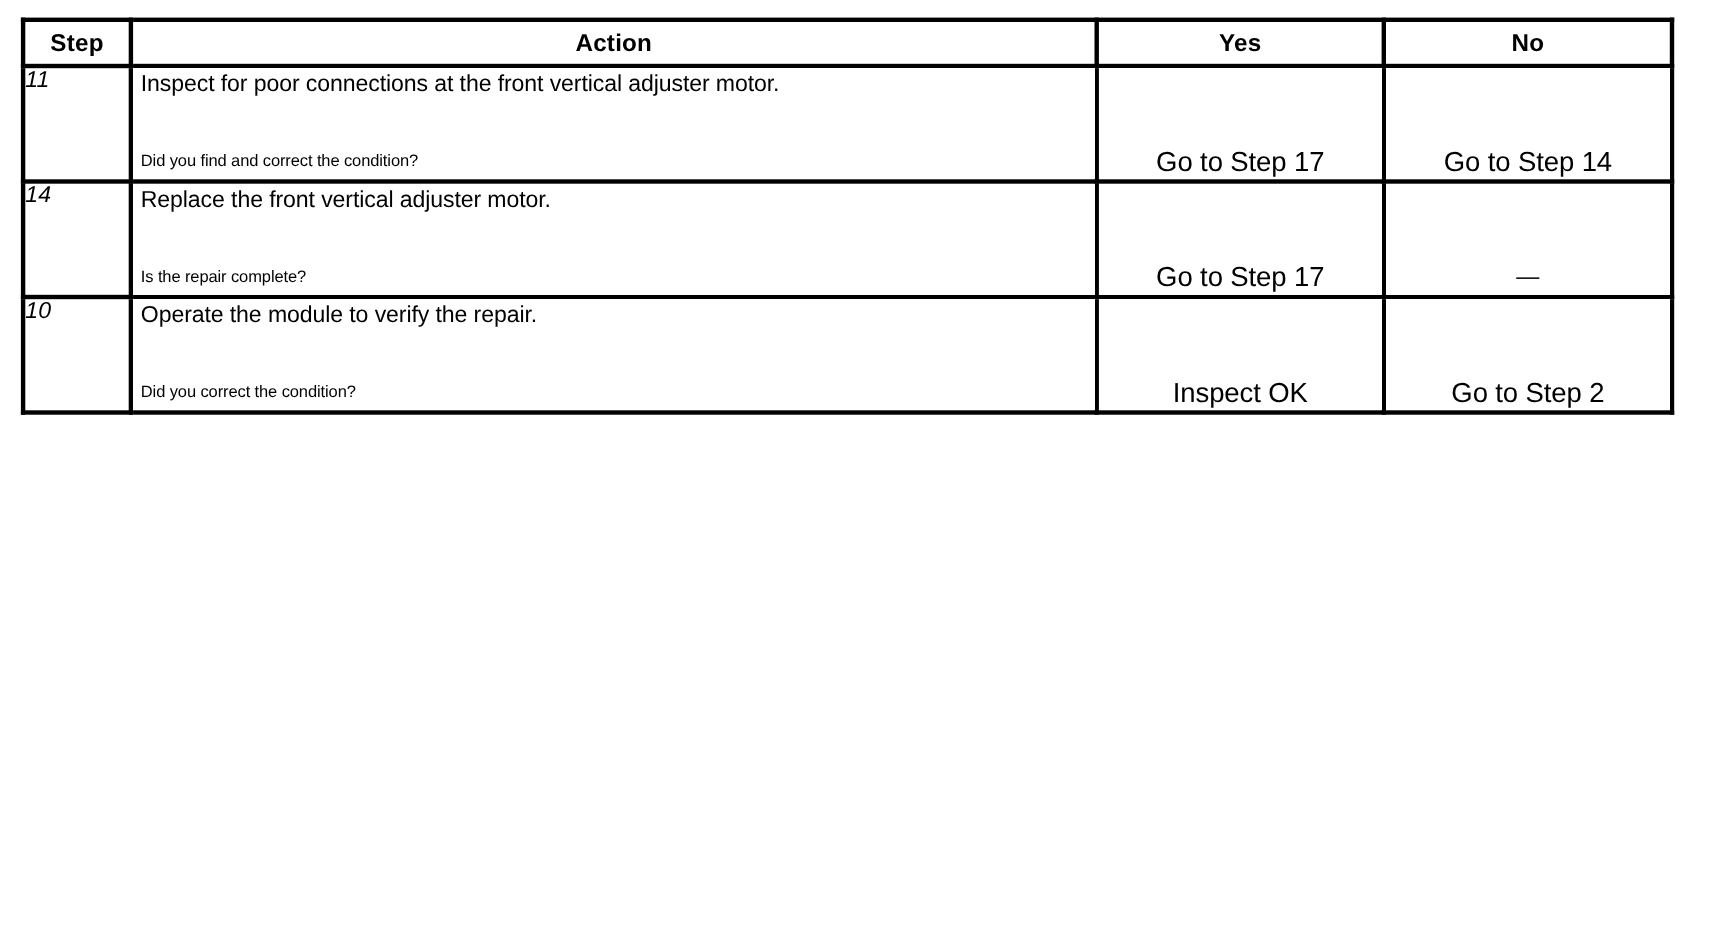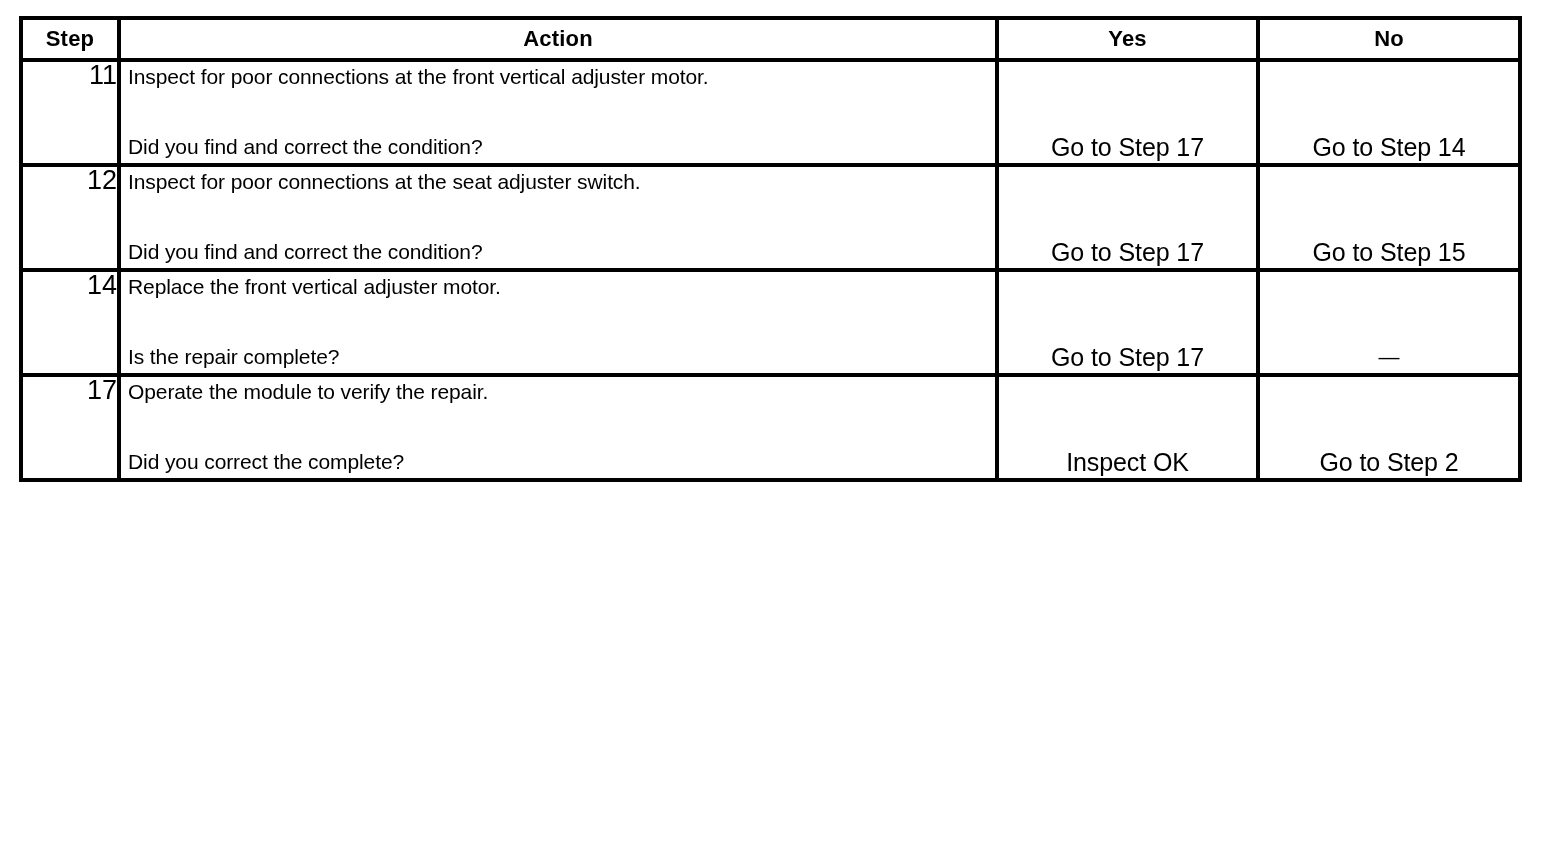--- a/index.html
+++ b/index.html
@@ -51,25 +51,26 @@
     text-align: center;
     font-size: 22px;
     font-weight: bold;
     line-height: 38px;
     letter-spacing: 0.2px;
     white-space: nowrap;
   }
 
   
   .step-cell {
-    text-align: right;
+    text-align: left;
     vertical-align: middle;
-    font-size: 27px;
+    font-size: 21px;
     line-height: 1;
     height: 101px;
+    font-style: italic;
   }
 
   
   .action-cell {
     position: relative;
     height: 101px;
     padding: 0;
   }
   .action-inner {
     position: relative;
@@ -85,21 +86,21 @@
     font-size: 21px;
     line-height: 26px;
     white-space: nowrap;
     letter-spacing: -0.1px;
   }
   .action-question {
     position: absolute;
     left: 7px;
     right: 6px;
     bottom: 3px;
-    font-size: 21px;
+    font-size: 15px;
     line-height: 26px;
     white-space: nowrap;
     letter-spacing: -0.1px;
   }
 
   
   .result-cell {
     position: relative;
     height: 101px;
     text-align: center;
@@ -153,35 +154,20 @@
           </div>
         </td>
         <td class="result-cell">
           <div class="result-inner">Go to Step 17</div>
         </td>
         <td class="result-cell">
           <div class="result-inner">Go to Step 14</div>
         </td>
       </tr>
 
-      <tr>
-        <td class="step-cell">12</td>
-        <td class="action-cell">
-          <div class="action-inner">
-            <div class="action-primary">Inspect for poor connections at the seat adjuster switch.</div>
-            <div class="action-question">Did you find and correct the condition?</div>
-          </div>
-        </td>
-        <td class="result-cell">
-          <div class="result-inner">Go to Step 17</div>
-        </td>
-        <td class="result-cell">
-          <div class="result-inner">Go to Step 15</div>
-        </td>
-      </tr>
 
 
       <tr>
         <td class="step-cell">14</td>
         <td class="action-cell">
           <div class="action-inner">
             <div class="action-primary">Replace the front vertical adjuster motor.</div>
             <div class="action-question">Is the repair complete?</div>
           </div>
         </td>
@@ -189,25 +175,25 @@
           <div class="result-inner">Go to Step 17</div>
         </td>
         <td class="result-cell">
           <div class="result-inner dash">—</div>
         </td>
       </tr>
 
 
 
       <tr>
-        <td class="step-cell">17</td>
+        <td class="step-cell">10</td>
         <td class="action-cell">
           <div class="action-inner">
             <div class="action-primary">Operate the module to verify the repair.</div>
-            <div class="action-question">Did you correct the complete?</div>
+            <div class="action-question">Did you correct the condition?</div>
           </div>
         </td>
         <td class="result-cell">
           <div class="result-inner">Inspect OK</div>
         </td>
         <td class="result-cell">
           <div class="result-inner">Go to Step 2</div>
         </td>
       </tr>
 

